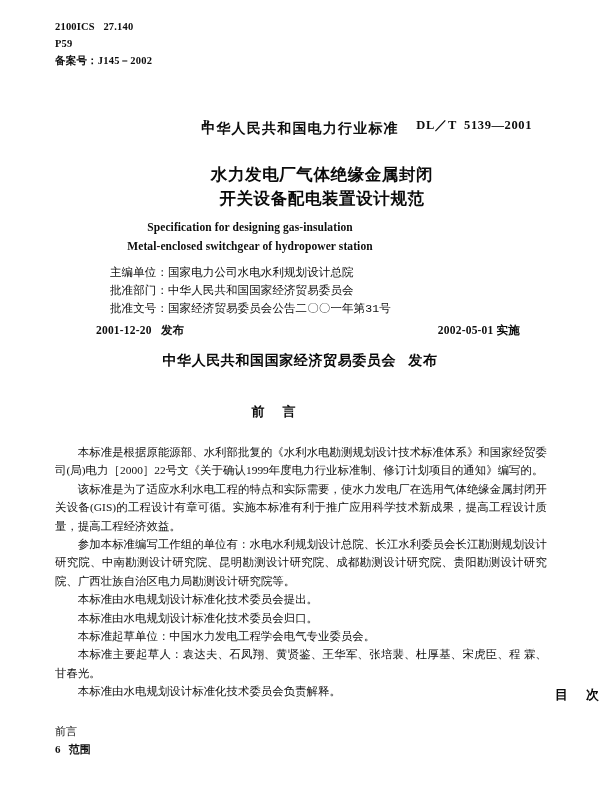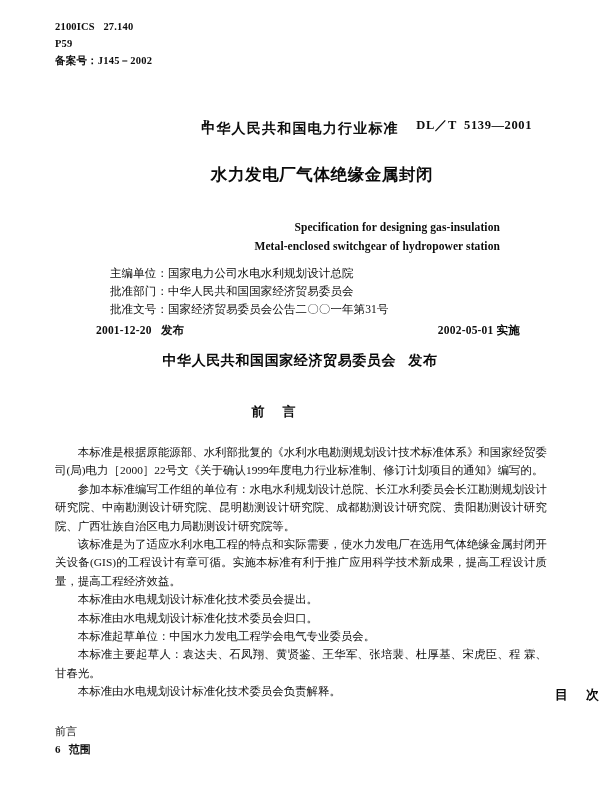--- a/index.html
+++ b/index.html
@@ -94,36 +94,37 @@
     color: #0a0a0a;
     margin-left: 44px;
   }
 
   
   .en-title {
     position: absolute;
     left: 0;
     top: 218px;
     width: 500px;
-    text-align: right;
+    text-align: center;
   }
   .en-title .eline {
     font-weight: bold;
     font-size: 11.5px;
     line-height: 19px;
     letter-spacing: 0.1px;
     color: #0d0d0d;
   }
 
   
   .org-block {
     position: absolute;
     left: 0;
     top: 264px;
     width: 476px;
+    font-family: Liberation Mono, monospace;
   }
   .org-inner {
     width: 284px;
     margin: 0 auto 0 auto;
     padding-left: 28px;
     box-sizing: content-box;
   }
   .org-line {
     font-size: 11.5px;
     line-height: 18px;
@@ -247,20 +248,21 @@
 
   <div class="nat-heading">中华人民共和国电力行业标准</div>
 
   <div class="std-row">
     <div class="p-mark">P</div>
     <div class="std-number">DL／T  5139—2001</div>
   </div>
 
   <div class="main-title">
     <div class="tline">水力发电厂气体绝缘金属封闭</div>
+    <div class="tline">开关设备配电装置设计规范</div>
   </div>
 
   <div class="en-title">
     <div class="eline">Specification for designing gas-insulation</div>
     <div class="eline">Metal-enclosed switchgear of hydropower station</div>
   </div>
 
   <div class="org-block">
     <div class="org-inner">
       <div class="org-line">主编单位：国家电力公司水电水利规划设计总院</div>
@@ -272,22 +274,22 @@
   <div class="dates-row">
     <div class="date-left">2001-12-20   发布</div>
     <div class="date-right">2002-05-01 实施</div>
   </div>
 
   <div class="publisher">中华人民共和国国家经济贸易委员会   发布</div>
 
   <div class="fw-heading">前    言</div>
   <div class="fw-body">
     <p class="fw-para">本标准是根据原能源部、水利部批复的《水利水电勘测规划设计技术标准体系》和国家经贸委司(局)电力［2000］22号文《关于确认1999年度电力行业标准制、修订计划项目的通知》编写的。</p>
+    <p class="fw-para">该标准是为了适应水利水电工程的特点和实际需要，使水力发电厂在选用气体绝缘金属封闭开关设备(GIS)的工程设计有章可循。实施本标准有利于推广应用科学技术新成果，提高工程设计质量，提高工程经济效益。</p>
     <p class="fw-para">参加本标准编写工作组的单位有：水电水利规划设计总院、长江水利委员会长江勘测规划设计研究院、中南勘测设计研究院、昆明勘测设计研究院、成都勘测设计研究院、贵阳勘测设计研究院、广西壮族自治区电力局勘测设计研究院等。</p>
-    <p class="fw-para">该标准是为了适应水利水电工程的特点和实际需要，使水力发电厂在选用气体绝缘金属封闭开关设备(GIS)的工程设计有章可循。实施本标准有利于推广应用科学技术新成果，提高工程设计质量，提高工程经济效益。</p>
     <p class="fw-para">本标准由水电规划设计标准化技术委员会提出。</p>
     <p class="fw-para">本标准由水电规划设计标准化技术委员会归口。</p>
     <p class="fw-para">本标准起草单位：中国水力发电工程学会电气专业委员会。</p>
     <p class="fw-para">本标准主要起草人：袁达夫、石凤翔、黄贤鉴、王华军、张培裴、杜厚基、宋虎臣、程  霖、甘春光。</p>
     <p class="fw-para">本标准由水电规划设计标准化技术委员会负责解释。</p>
   </div>
 
   <div class="toc-heading">目    次</div>
   <div class="toc-list">
     <div class="toc-item">前言</div>

